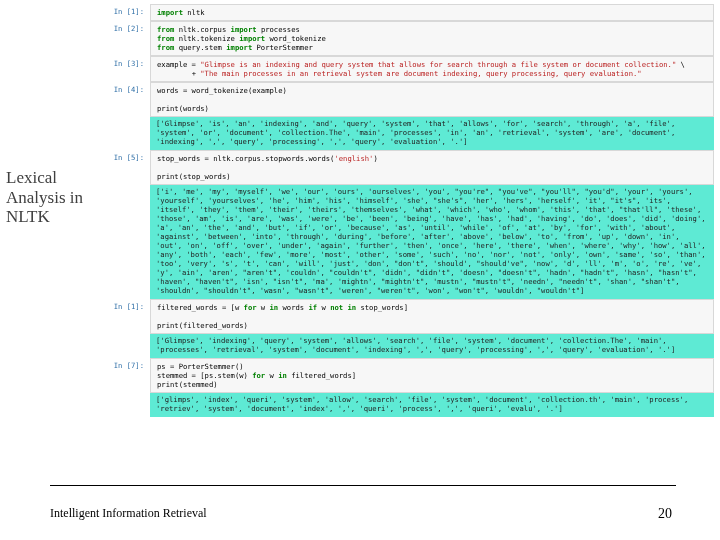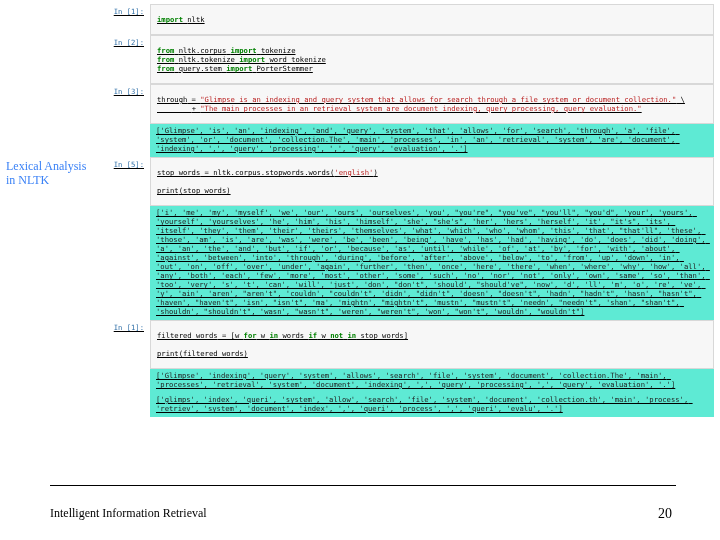--- a/index.html
+++ b/index.html
@@ -13,25 +13,25 @@
     overflow: hidden;
   }
   .slide {
     width: 720px;
     height: 540px;
     position: relative;
   }
   .sidebar-title {
     position: absolute;
     left: 6px;
-    top: 160px;
+    top: 168px;
     width: 82px;
-    font-size: 12px;
+    font-size: 17px;
     line-height: 1.15;
-    color: #3b82f6;
+    color: #404040;
   }
   .footer {
     position: absolute;
     left: 0;
     right: 0;
     bottom: 18px;
     display: flex;
     justify-content: space-between;
     padding: 0 48px 0 50px;
     font-size: 12px;
@@ -39,21 +39,20 @@
   }
   .footer .left { }
   .footer .right { font-size: 14px; }
   .notebook {
     position: absolute;
     left: 92px;
     top: 4px;
     right: 6px;
     bottom: 56px;
     overflow: hidden;
-    text-decoration: underline;
   }
   .cell {
     display: flex;
     align-items: flex-start;
     font-family: Menlo, Consolas, monospace;
     font-size: 7.2px;
     line-height: 1.25;
     color: #333;
   }
   .prompt {
@@ -61,21 +60,21 @@
     flex: 0 0 52px;
     text-align: right;
     padding: 3px 6px 3px 0;
     color: #2f6fa7;
     font-family: Menlo, Consolas, monospace;
   }
   .code-area {
     flex: 1;
     border: 1px solid #d8d8d8;
     background: #f7f7f7;
-    padding: 10px 6px;
+    padding: 3px 6px;
     white-space: pre-wrap;
     word-break: break-all;
     color: #000;
   }
   .out-area {
     flex: 1;
     background: #5eead4;
     padding: 2px 6px 4px 6px;
     white-space: pre-wrap;
     word-break: break-word;
@@ -101,28 +100,34 @@
 
   <div class="sidebar-title">Lexical Analysis in NLTK</div>
 
   <div class="notebook" id="notebook">
       <div class="cell">
         <div class="prompt">In [1]:</div>
         <div class="code-area"><span class="kw">import</span> <span class="nm">nltk</span></div>
       </div>
       <div class="cell">
         <div class="prompt">In [2]:</div>
-        <div class="code-area"><span class="kw">from</span> <span class="nm">nltk.corpus</span> <span class="kw">import</span> <span class="nm">tokenize</span>
+        <div class="code-area"><span class="kw">from</span> <span class="nm">nltk.corpus</span> <span class="kw">import</span> <span class="nm">processes</span>
 <span class="kw">from</span> <span class="nm">nltk.tokenize</span> <span class="kw">import</span> <span class="nm">word_tokenize</span>
 <span class="kw">from</span> <span class="nm">query.stem</span> <span class="kw">import</span> <span class="nm">PorterStemmer</span></div>
       </div>
       <div class="cell">
         <div class="prompt">In [3]:</div>
-        <div class="code-area"><span class="nm">through</span> = <span class="str">"Glimpse is an indexing and query system that allows for search through a file system or document collection."</span> \
+        <div class="code-area"><span class="nm">example</span> = <span class="str">"Glimpse is an indexing and query system that allows for search through a file system or document collection."</span> \
         + <span class="str">"The main processes in an retrieval system are document indexing, query processing, query evaluation."</span></div>
+      </div>
+      <div class="cell">
+        <div class="prompt">In [4]:</div>
+        <div class="code-area"><span class="nm">words</span> = word_tokenize(example)
+
+<span class="fn">print</span>(words)</div>
       </div>
       <div class="cell">
         <div class="prompt"></div>
         <div class="out-area">['Glimpse', 'is', 'an', 'indexing', 'and', 'query', 'system', 'that', 'allows', 'for', 'search', 'through', 'a', 'file', 'system', 'or', 'document', 'collection.The', 'main', 'processes', 'in', 'an', 'retrieval', 'system', 'are', 'document', 'indexing', ',', 'query', 'processing', ',', 'query', 'evaluation', '.']</div>
       </div>
       <div class="cell">
         <div class="prompt">In [5]:</div>
         <div class="code-area"><span class="nm">stop_words</span> = nltk.corpus.stopwords.words(<span class="str">'english'</span>)
 
 <span class="fn">print</span>(stop_words)</div>
@@ -135,20 +140,26 @@
         <div class="prompt">In [1]:</div>
         <div class="code-area"><span class="nm">filtered_words</span> = [w <span class="kw">for</span> w <span class="kw">in</span> words <span class="kw">if</span> w <span class="kw">not</span> <span class="kw">in</span> stop_words]
 
 <span class="fn">print</span>(filtered_words)</div>
       </div>
       <div class="cell">
         <div class="prompt"></div>
         <div class="out-area">['Glimpse', 'indexing', 'query', 'system', 'allows', 'search', 'file', 'system', 'document', 'collection.The', 'main', 'processes', 'retrieval', 'system', 'document', 'indexing', ',', 'query', 'processing', ',', 'query', 'evaluation', '.']</div>
       </div>
       <div class="cell">
+        <div class="prompt">In [7]:</div>
+        <div class="code-area"><span class="nm">ps</span> = PorterStemmer()
+<span class="nm">stemmed</span> = [ps.stem(w) <span class="kw">for</span> w <span class="kw">in</span> filtered_words]
+<span class="fn">print</span>(stemmed)</div>
+      </div>
+      <div class="cell">
         <div class="prompt"></div>
         <div class="out-area">['glimps', 'index', 'queri', 'system', 'allow', 'search', 'file', 'system', 'document', 'collection.th', 'main', 'process', 'retriev', 'system', 'document', 'index', ',', 'queri', 'process', ',', 'queri', 'evalu', '.']</div>
       </div>
     </div>
 
   <hr class="divider">
 
   <div class="footer">
     <span class="left">Intelligent Information Retrieval</span>
     <span class="right">20</span>

